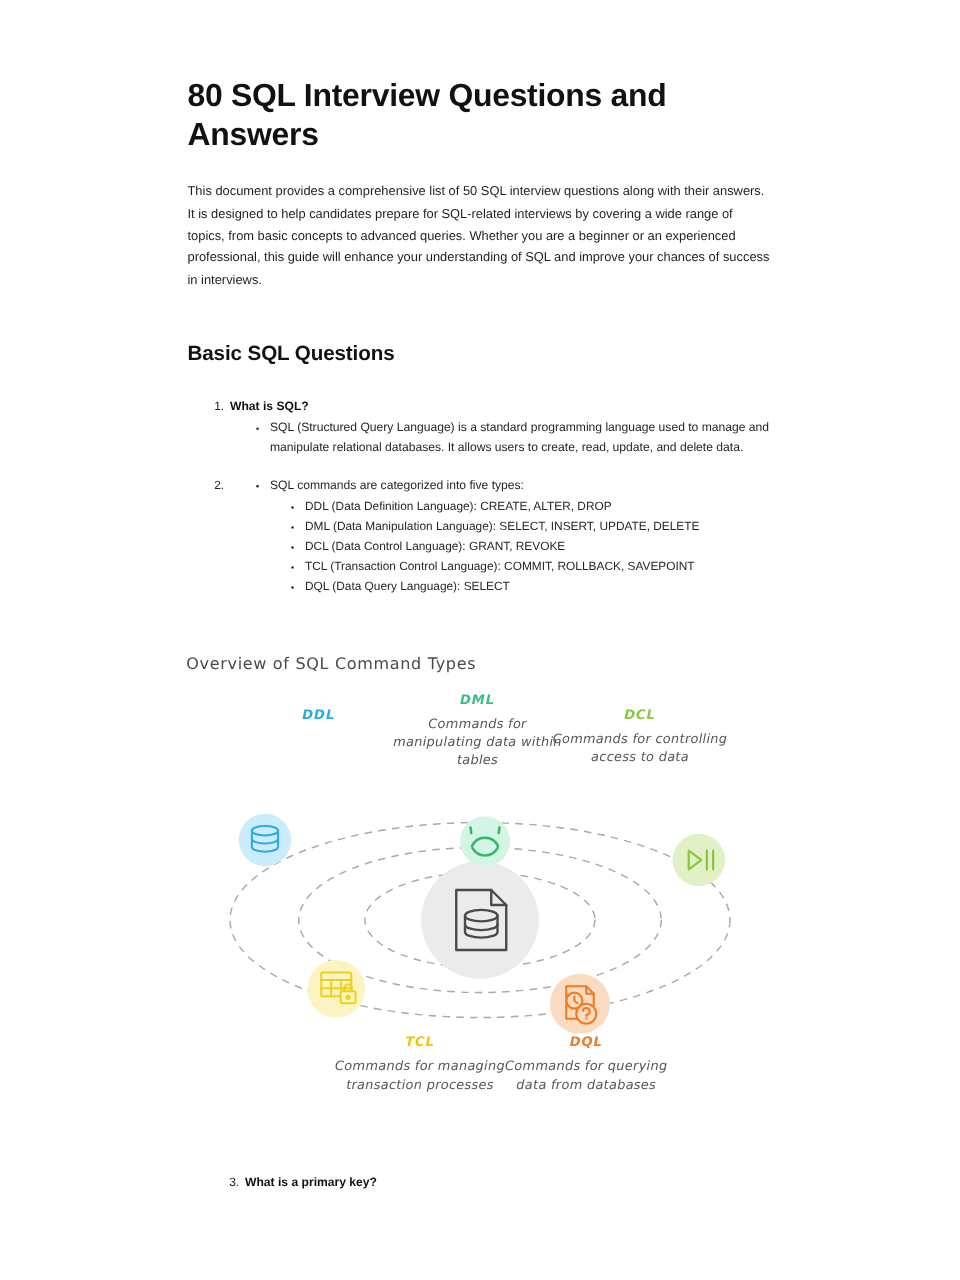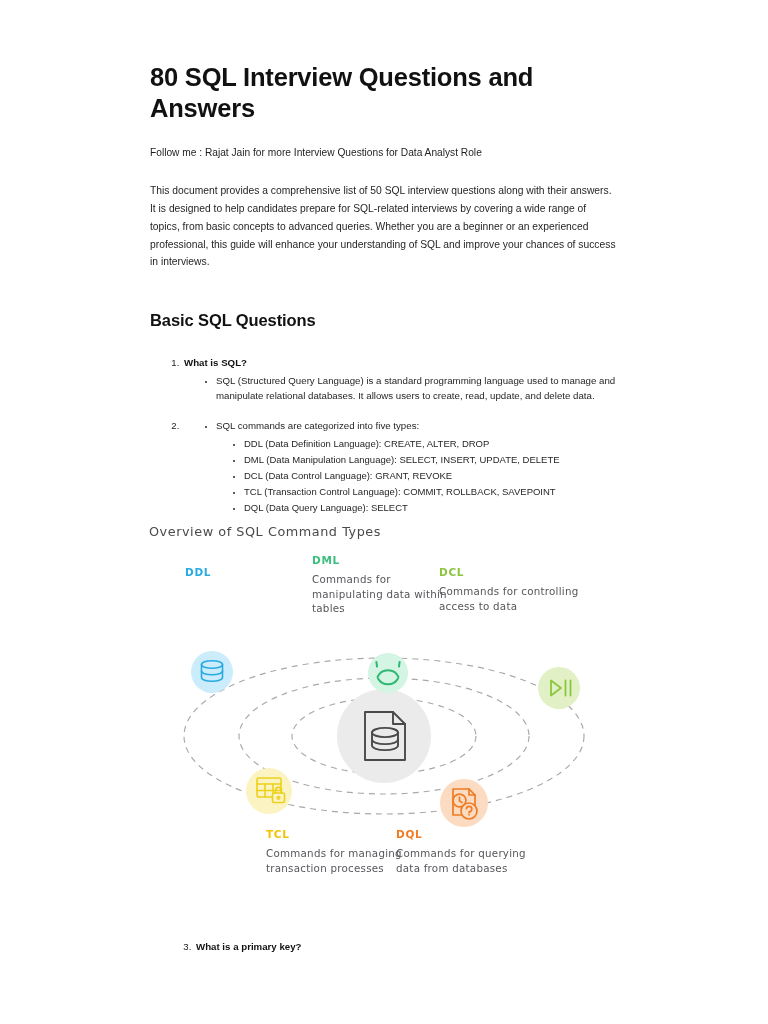--- a/index.html
+++ b/index.html
@@ -129,21 +129,23 @@
     width: 470px;
     text-align: left;
     font-family: "DejaVu Sans", sans-serif;
     font-size: 12.8px;
     letter-spacing: 0.55px;
     color: #4a4a4a;
   }
 
   .ig-label {
     position: absolute;
+    text-align: center;
     font-family: "DejaVu Sans", sans-serif;
+    font-style: italic;
   }
   .ig-label .ttl {
     display: block;
     font-size: 10.5px;
     font-weight: 700;
     letter-spacing: 0.7px;
     margin-bottom: 6px;
   }
   .ig-label .desc {
     display: block;
@@ -167,21 +169,20 @@
     height: 430px;
   }
 </style>
 </head>
 <body>
 
 <div class="page">
 
   <h1 class="doc-title">80 SQL Interview Questions and Answers</h1>
 
-  <p class="doc-subtitle">Follow me : Rajat Jain for more Interview Questions for Data Analyst Role</p>
 
   <p class="doc-intro">This document provides a comprehensive list of 50 SQL interview questions along with their answers. It is designed to help candidates prepare for SQL-related interviews by covering a wide range of topics, from basic concepts to advanced queries. Whether you are a beginner or an experienced professional, this guide will enhance your understanding of SQL and improve your chances of success in interviews.</p>
 
   <h2 class="section-title">Basic SQL Questions</h2>
 
   <ol class="qa">
 
     <li>
       <span class="q-text">What is SQL?</span>
       <ul class="answers">

